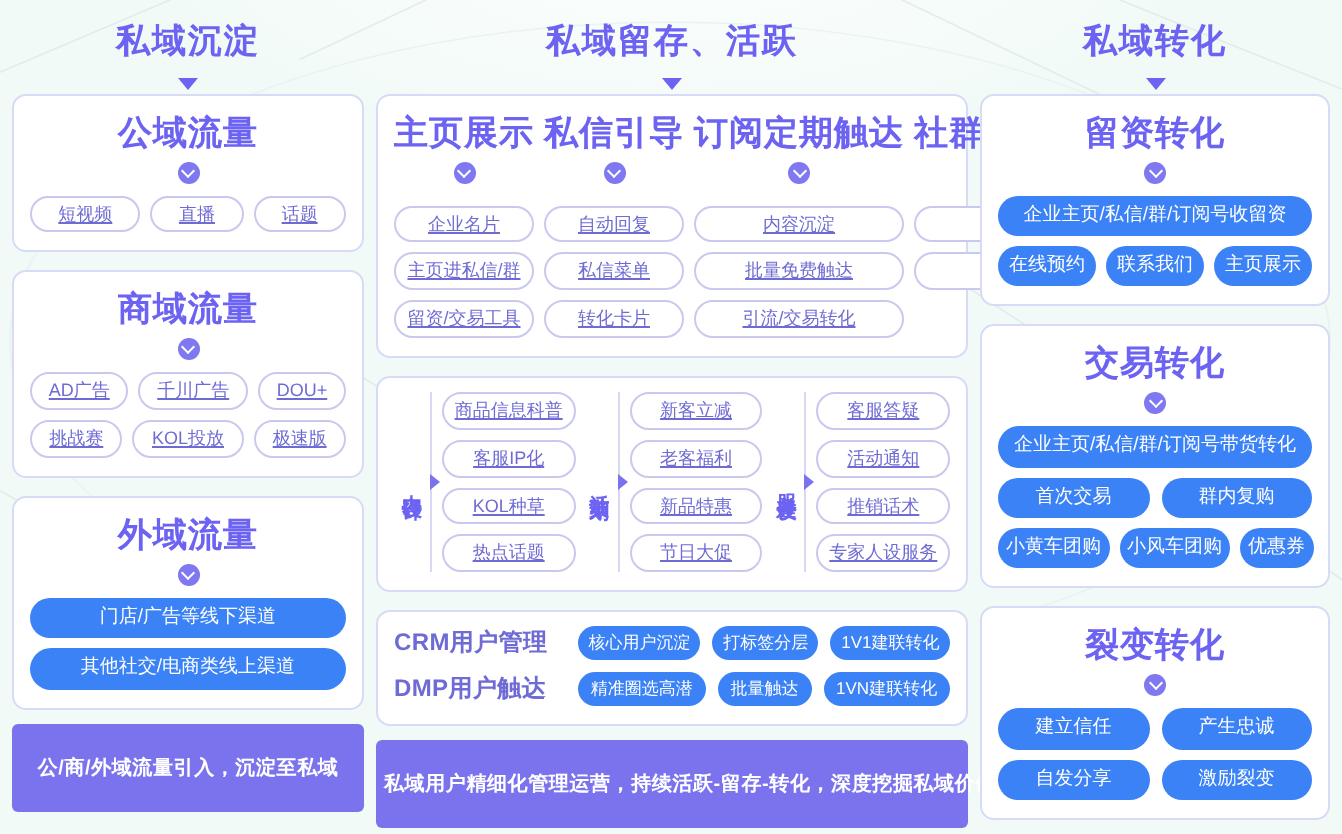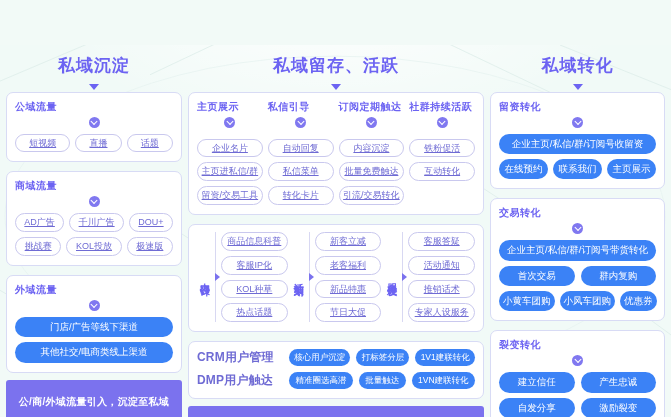--- a/index.html
+++ b/index.html
@@ -11,21 +11,20 @@
   }
   .page {
     position: relative;
     width: 671px; height: 310px;
     background:
       radial-gradient(ellipse 420px 180px at 50% -40px, rgba(255,255,255,0.9), rgba(255,255,255,0) 70%),
       #f1faf7;
     display: flex;
     padding: 4px 6px 4px 6px;
     gap: 6px;
-    margin-top: 45px;
   }
   
   .deco { position: absolute; inset: 0; pointer-events: none; overflow: hidden; }
   .deco svg { width: 100%; height: 100%; display: block; }
 
   .col { display: flex; flex-direction: column; position: relative; z-index: 2; }
   .col-left  { width: 188px; }
   .col-mid   { width: 296px; }
   .col-right { width: 175px; }
 
@@ -59,22 +58,22 @@
   .card {
     background: #fff;
     border: 1px solid #d8dbf5;
     border-radius: 7px;
     padding: 7px 8px 9px 8px;
     margin-top: 9px;
   }
   .card.flexgrow { flex: 1 1 auto; }
 
   .group-title {
-    text-align: left;
-    font-size: 10px;
+    text-align: center;
+    font-size: 17px;
     font-weight: bold;
     color: #6c63f2;
     letter-spacing: .5px;
     white-space: nowrap;
   }
   .chev {
     width: 11px; height: 11px;
     border-radius: 50%;
     background: #8078f0;
     margin: 3px auto 6px auto;

